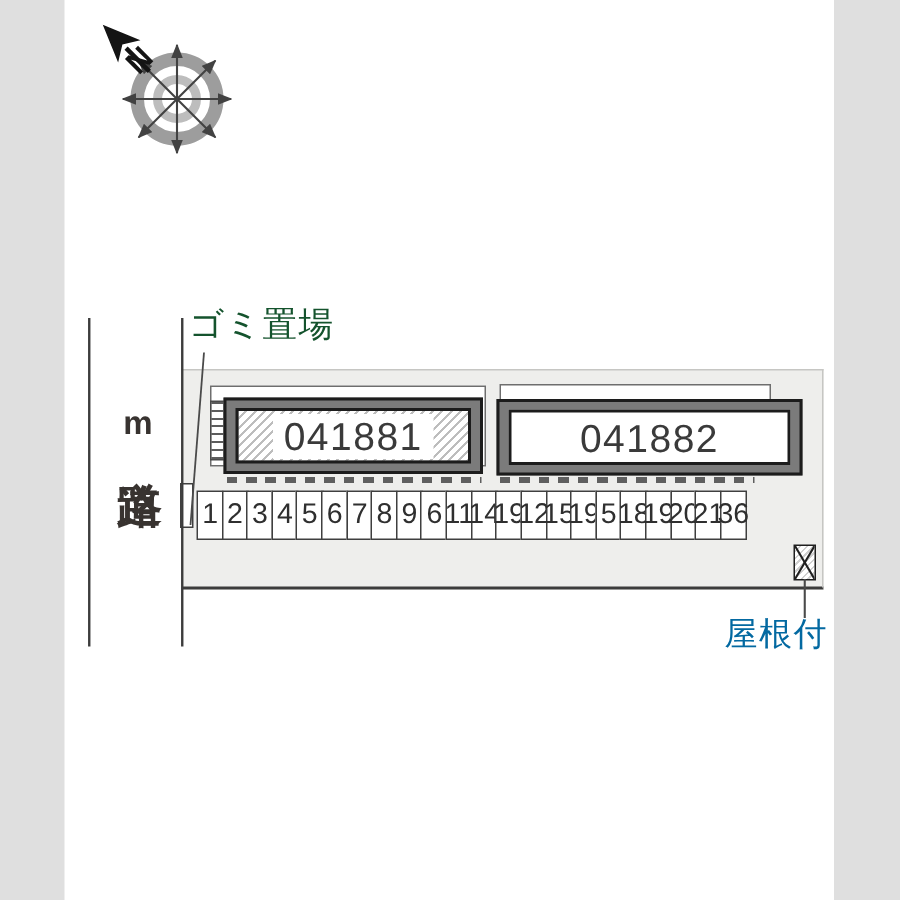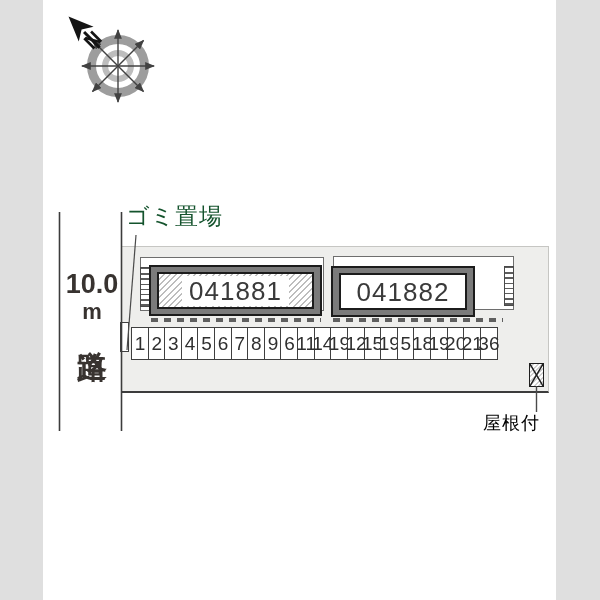--- a/index.html
+++ b/index.html
@@ -57,21 +57,21 @@
   }
   .stair.s1 { left: 140px; top: 267px; }
   .stair.s2 { left: 504px; top: 266px; }
 
   .building {
     position: absolute; width: 173px; height: 51px;
     background: #7b7b7b; border: 2px solid #1c1c1c;
     display: flex; align-items: center; justify-content: center; padding: 5px 6px;
   }
   .building.b1 { left: 149px; top: 265px; }
-  .building.b2 { left: 331px; top: 266px; width: 144px; }
+  .building.b2 { left: 331px; top: 266px; width: 204px; }
   .bld-inner {
     width: 100%; height: 100%;
     background: #ffffff; border: 2px solid #1c1c1c;
     display: flex; align-items: center; justify-content: center;
   }
   .bld-inner.hatched {
     background:
       repeating-linear-gradient(135deg, #ffffff 0 3px, #bdbdbd 3px 4.4px);
   }
   .bld-num {
@@ -109,22 +109,22 @@
 
   .bike-box {
     position: absolute; left: 529px; top: 363px; width: 15px; height: 24px;
     background: repeating-linear-gradient(135deg, #ffffff 0 2px, #d0d0d0 2px 3.2px);
     border: 1.8px solid #1f1f1f;
   }
   .bike-box svg { display: block; width: 100%; height: 100%; }
 
   .bike-label {
     position: absolute; left: 483px; top: 409px;
-    font-size: 18px; line-height: 28px; letter-spacing: 1px;
-    color: #000000; text-align: center; white-space: nowrap;
+    font-size: 22px; line-height: 28px; letter-spacing: 1px;
+    color: #0369a1; text-align: center; white-space: nowrap;
   }
 </style>
 </head>
 <body>
 
 <div>
 
   <div class="edge-strip left"></div>
   <div class="edge-strip right"></div>
 
@@ -145,21 +145,20 @@
     <g transform="translate(65,60) rotate(-45)">
       <line x1="0" y1="-26" x2="0" y2="-48" stroke="#141414" stroke-width="3"></line>
       <polygon points="0,-70 -10.5,-45 0,-51.5 10.5,-45" fill="#141414"></polygon>
       <text x="0.5" y="-29" text-anchor="middle" font-size="21" font-weight="bold" fill="#141414">N</text>
     </g>
   </svg>
 
   <div class="garbage-label">ゴミ置場</div>
 
   <div class="road-label">
-    <div class="road-distance">10.0</div>
     <div class="road-unit">m</div>
     <div class="road-name">道路</div>
   </div>
 
   <div class="site-area"></div>
 
   <div class="bld-outline b1"></div>
   <div class="bld-outline b2"></div>
 
   <div class="stair s1"></div>

